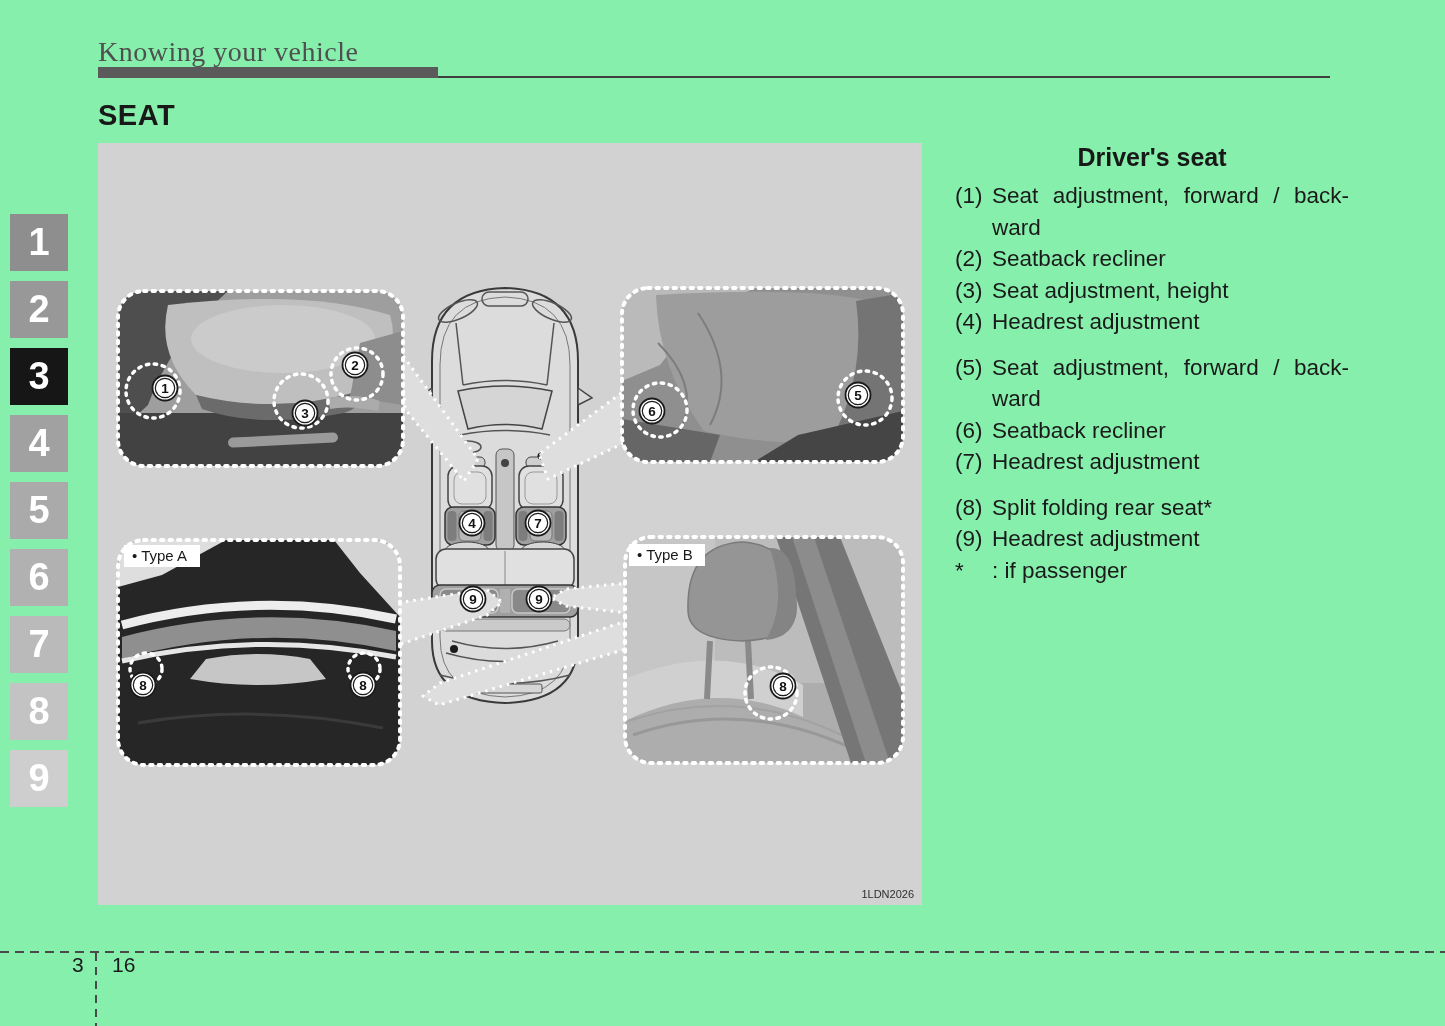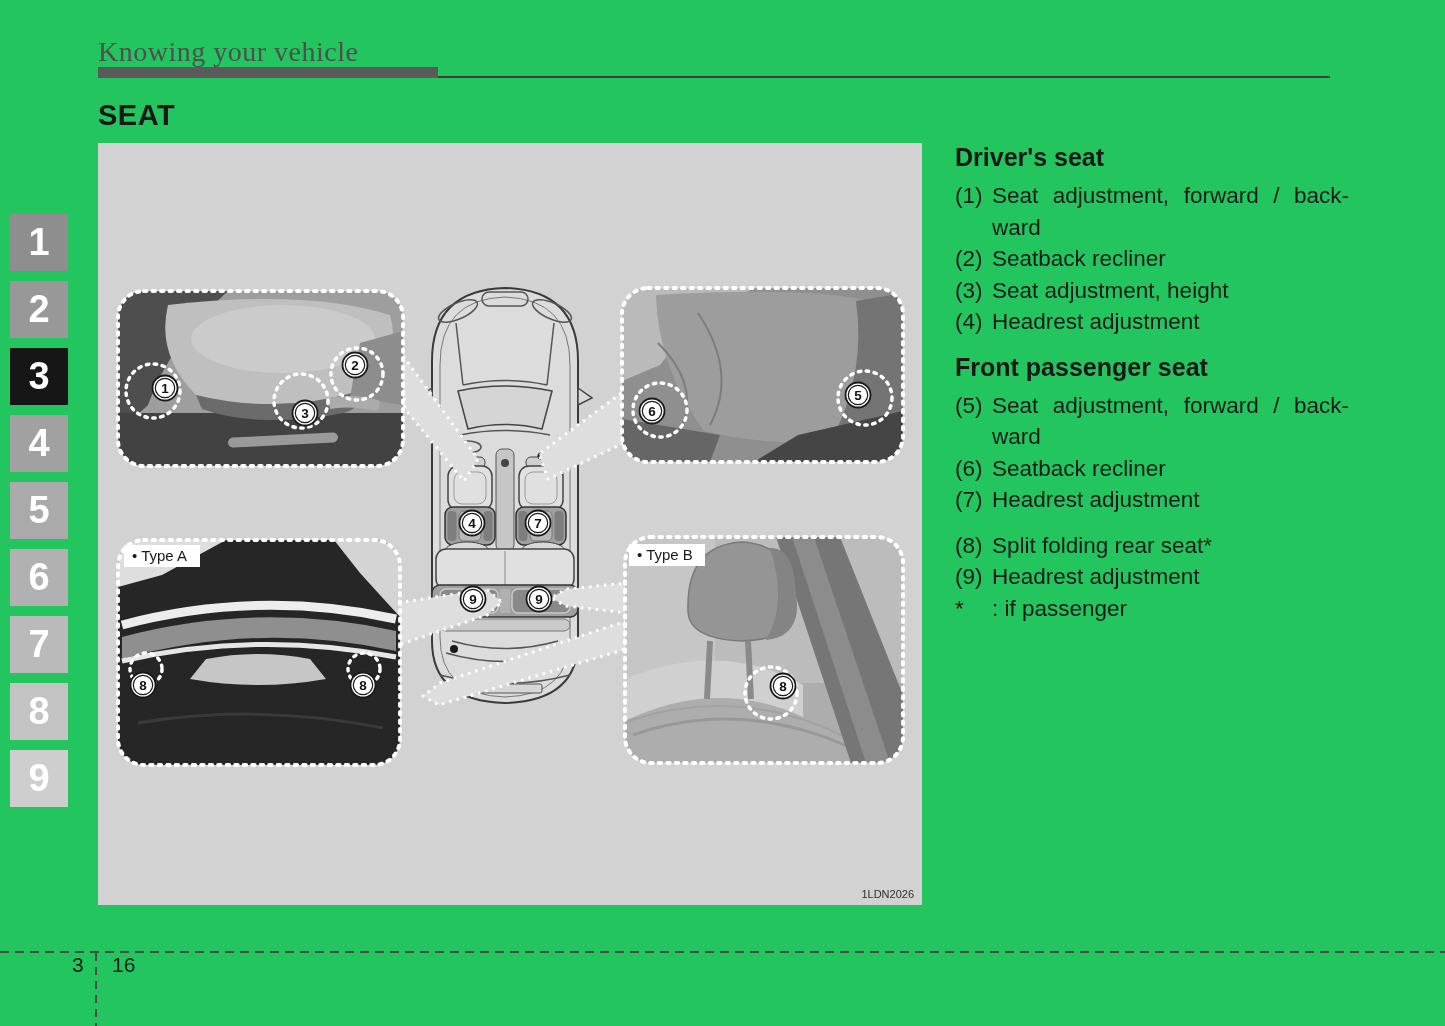--- a/index.html
+++ b/index.html
@@ -1,16 +1,16 @@
 <!DOCTYPE html>
 <html><head>
 <meta charset="utf-8">
 <style>
   html,body{margin:0;padding:0;background:#fff;}
-  .page{position:relative;width:1445px;height:1026px;background:#22c55e;overflow:hidden;
+  .page{position:relative;width:1445px;height:1026px;background:#86efac;overflow:hidden;
         font-family:"Liberation Sans", sans-serif;color:#1a1a1a;}
 
   
   .doc-title{position:absolute;left:98px;top:36px;margin:0;
              font-family:"Liberation Serif", serif;font-weight:400;
              font-size:28px;color:#4f4f4f;letter-spacing:.5px;}
   .rule-thin{position:absolute;left:98px;top:76px;width:1232px;height:2px;background:#3f3f3f;}
   .rule-thick{position:absolute;left:98px;top:67px;width:340px;height:11px;background:#5a5a5a;}
 
   .section-title{position:absolute;left:98px;top:99px;margin:0;
@@ -20,21 +20,21 @@
   .tab{position:absolute;left:10px;width:58px;height:57px;
        display:flex;align-items:center;justify-content:center;
        color:#fff;font-size:38px;font-weight:700;}
 
   
   .diagram{position:absolute;left:98px;top:143px;width:824px;height:762px;background:#d2d2d2;}
   .fig-code{position:absolute;right:8px;bottom:5px;font-size:11px;color:#2e2e2e;}
 
   
   .content-col{position:absolute;left:955px;top:142px;width:394px;}
-  .sec-h{margin:0 0 8px 0;font-size:25px;line-height:30px;font-weight:700;color:#181818;}
+  .sec-h{margin:0 0 8px 0;font-size:25px;line-height:30px;font-weight:700;color:#181818;text-align:center;}
   .tsec{margin:0 0 14px 0;}
   .li{position:relative;padding-left:37px;font-size:22.5px;line-height:31.5px;color:#1a1a1a;}
   .li .num{position:absolute;left:0;top:0;}
   .li .l1{display:block;}
   .li .l1.just{text-align:justify;text-align-last:justify;}
   .li .l2{display:block;}
 
   
   .foot-dash-h{position:absolute;left:0;top:951px;width:1445px;height:2px;
                background:repeating-linear-gradient(90deg,#4a4a4a 0 9px,transparent 9px 15px);}
@@ -309,21 +309,20 @@
         <span class="num">(3)</span>
         <span class="l1">Seat adjustment, height</span>
       </div>
       <div class="li">
         <span class="num">(4)</span>
         <span class="l1">Headrest adjustment</span>
       </div>
     </section>
 
     <section class="tsec">
-      <h3 class="sec-h">Front passenger seat</h3>
       <div class="li">
         <span class="num">(5)</span>
         <span class="l1 just">Seat adjustment, forward / back-</span>
         <span class="l2">ward</span>
       </div>
       <div class="li">
         <span class="num">(6)</span>
         <span class="l1">Seatback recliner</span>
       </div>
       <div class="li">

